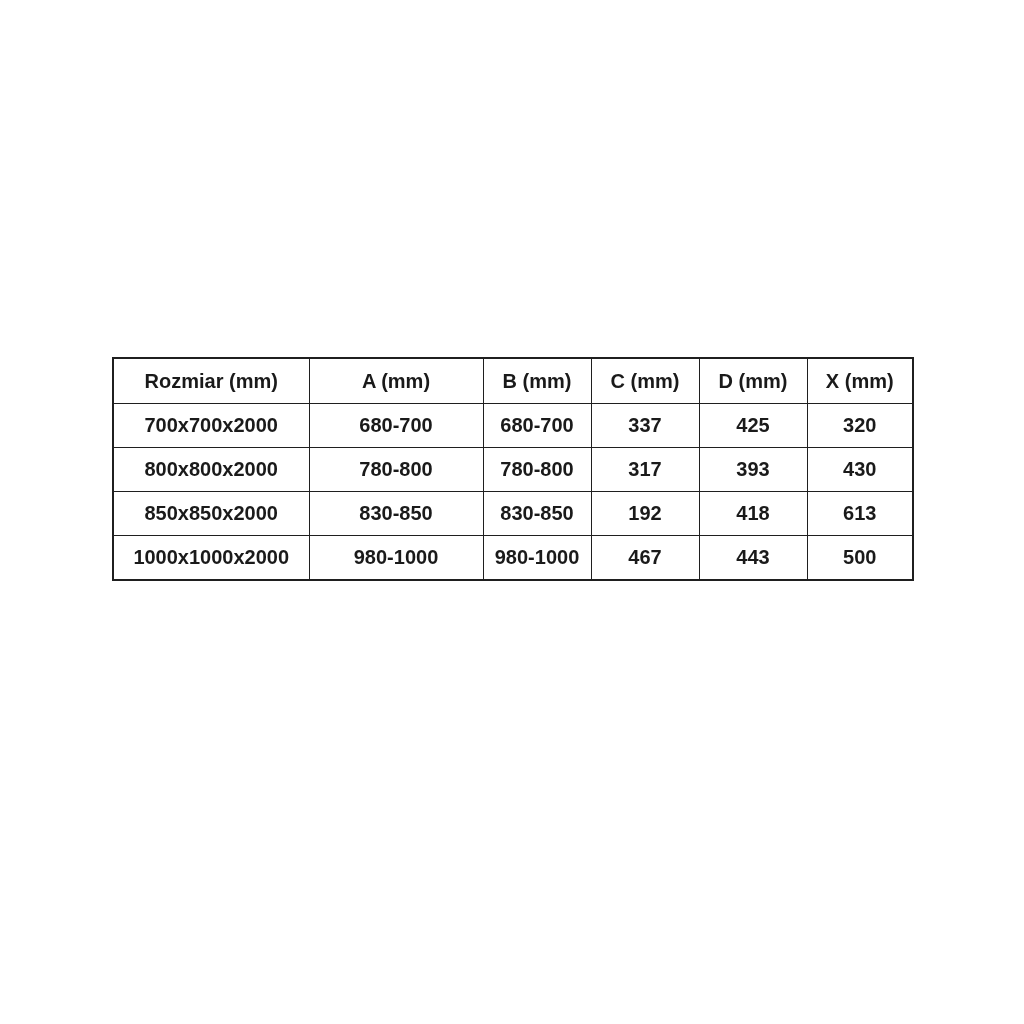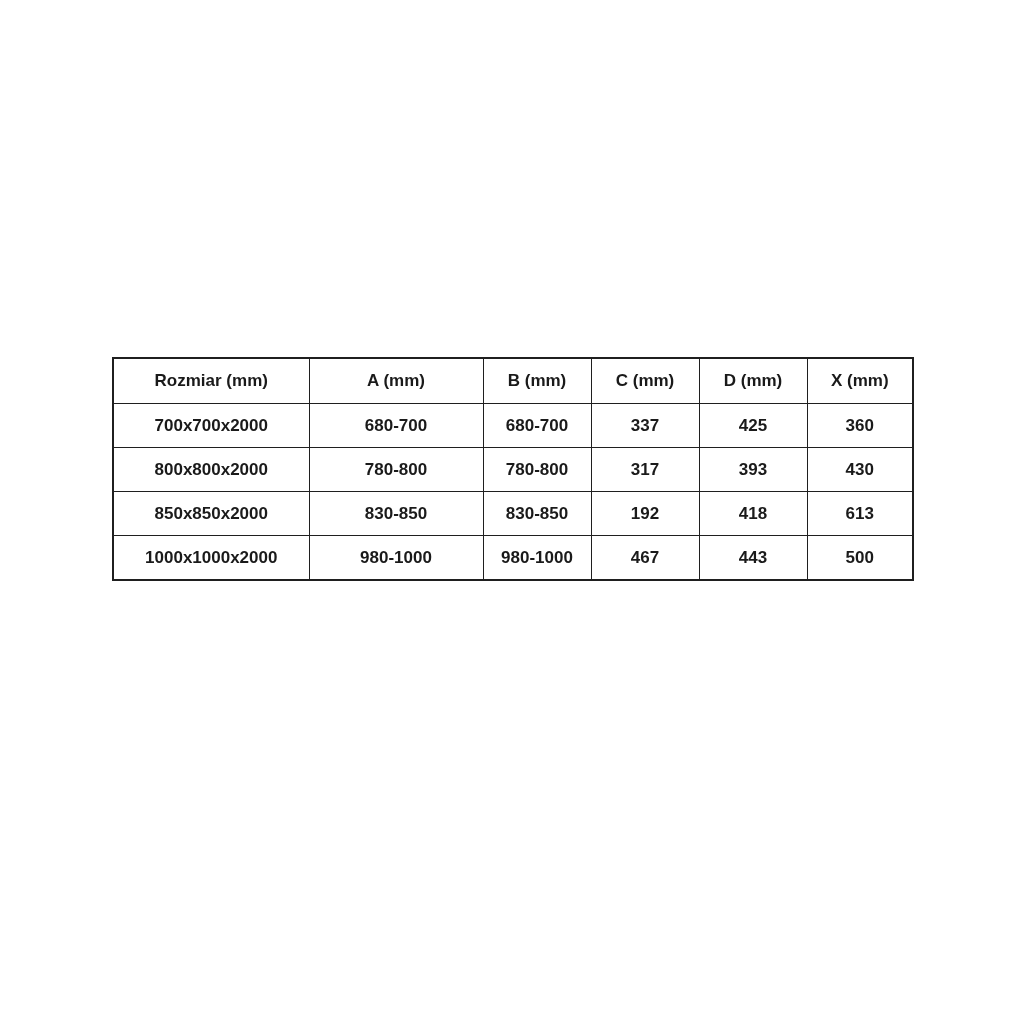--- a/index.html
+++ b/index.html
@@ -24,21 +24,21 @@
     table-layout: fixed;
     width: 800px;
     border: 2px solid #1f1f1f;
     color: #1a1a1a;
   }
   table.spec-table th,
   table.spec-table td {
     border: 1px solid #1f1f1f;
     text-align: center;
     vertical-align: middle;
-    font-size: 17px;
+    font-size: 20px;
     padding: 0;
     overflow: hidden;
     white-space: nowrap;
   }
   table.spec-table th {
     font-weight: bold;
     height: 44px;
   }
   table.spec-table td {
     font-weight: bold;
@@ -74,21 +74,21 @@
         <th>X (mm)</th>
       </tr>
     </thead>
     <tbody>
       <tr>
         <td>700x700x2000</td>
         <td>680-700</td>
         <td>680-700</td>
         <td>337</td>
         <td>425</td>
-        <td>360</td>
+        <td>320</td>
       </tr>
       <tr>
         <td>800x800x2000</td>
         <td>780-800</td>
         <td>780-800</td>
         <td>317</td>
         <td>393</td>
         <td>430</td>
       </tr>
       <tr>

